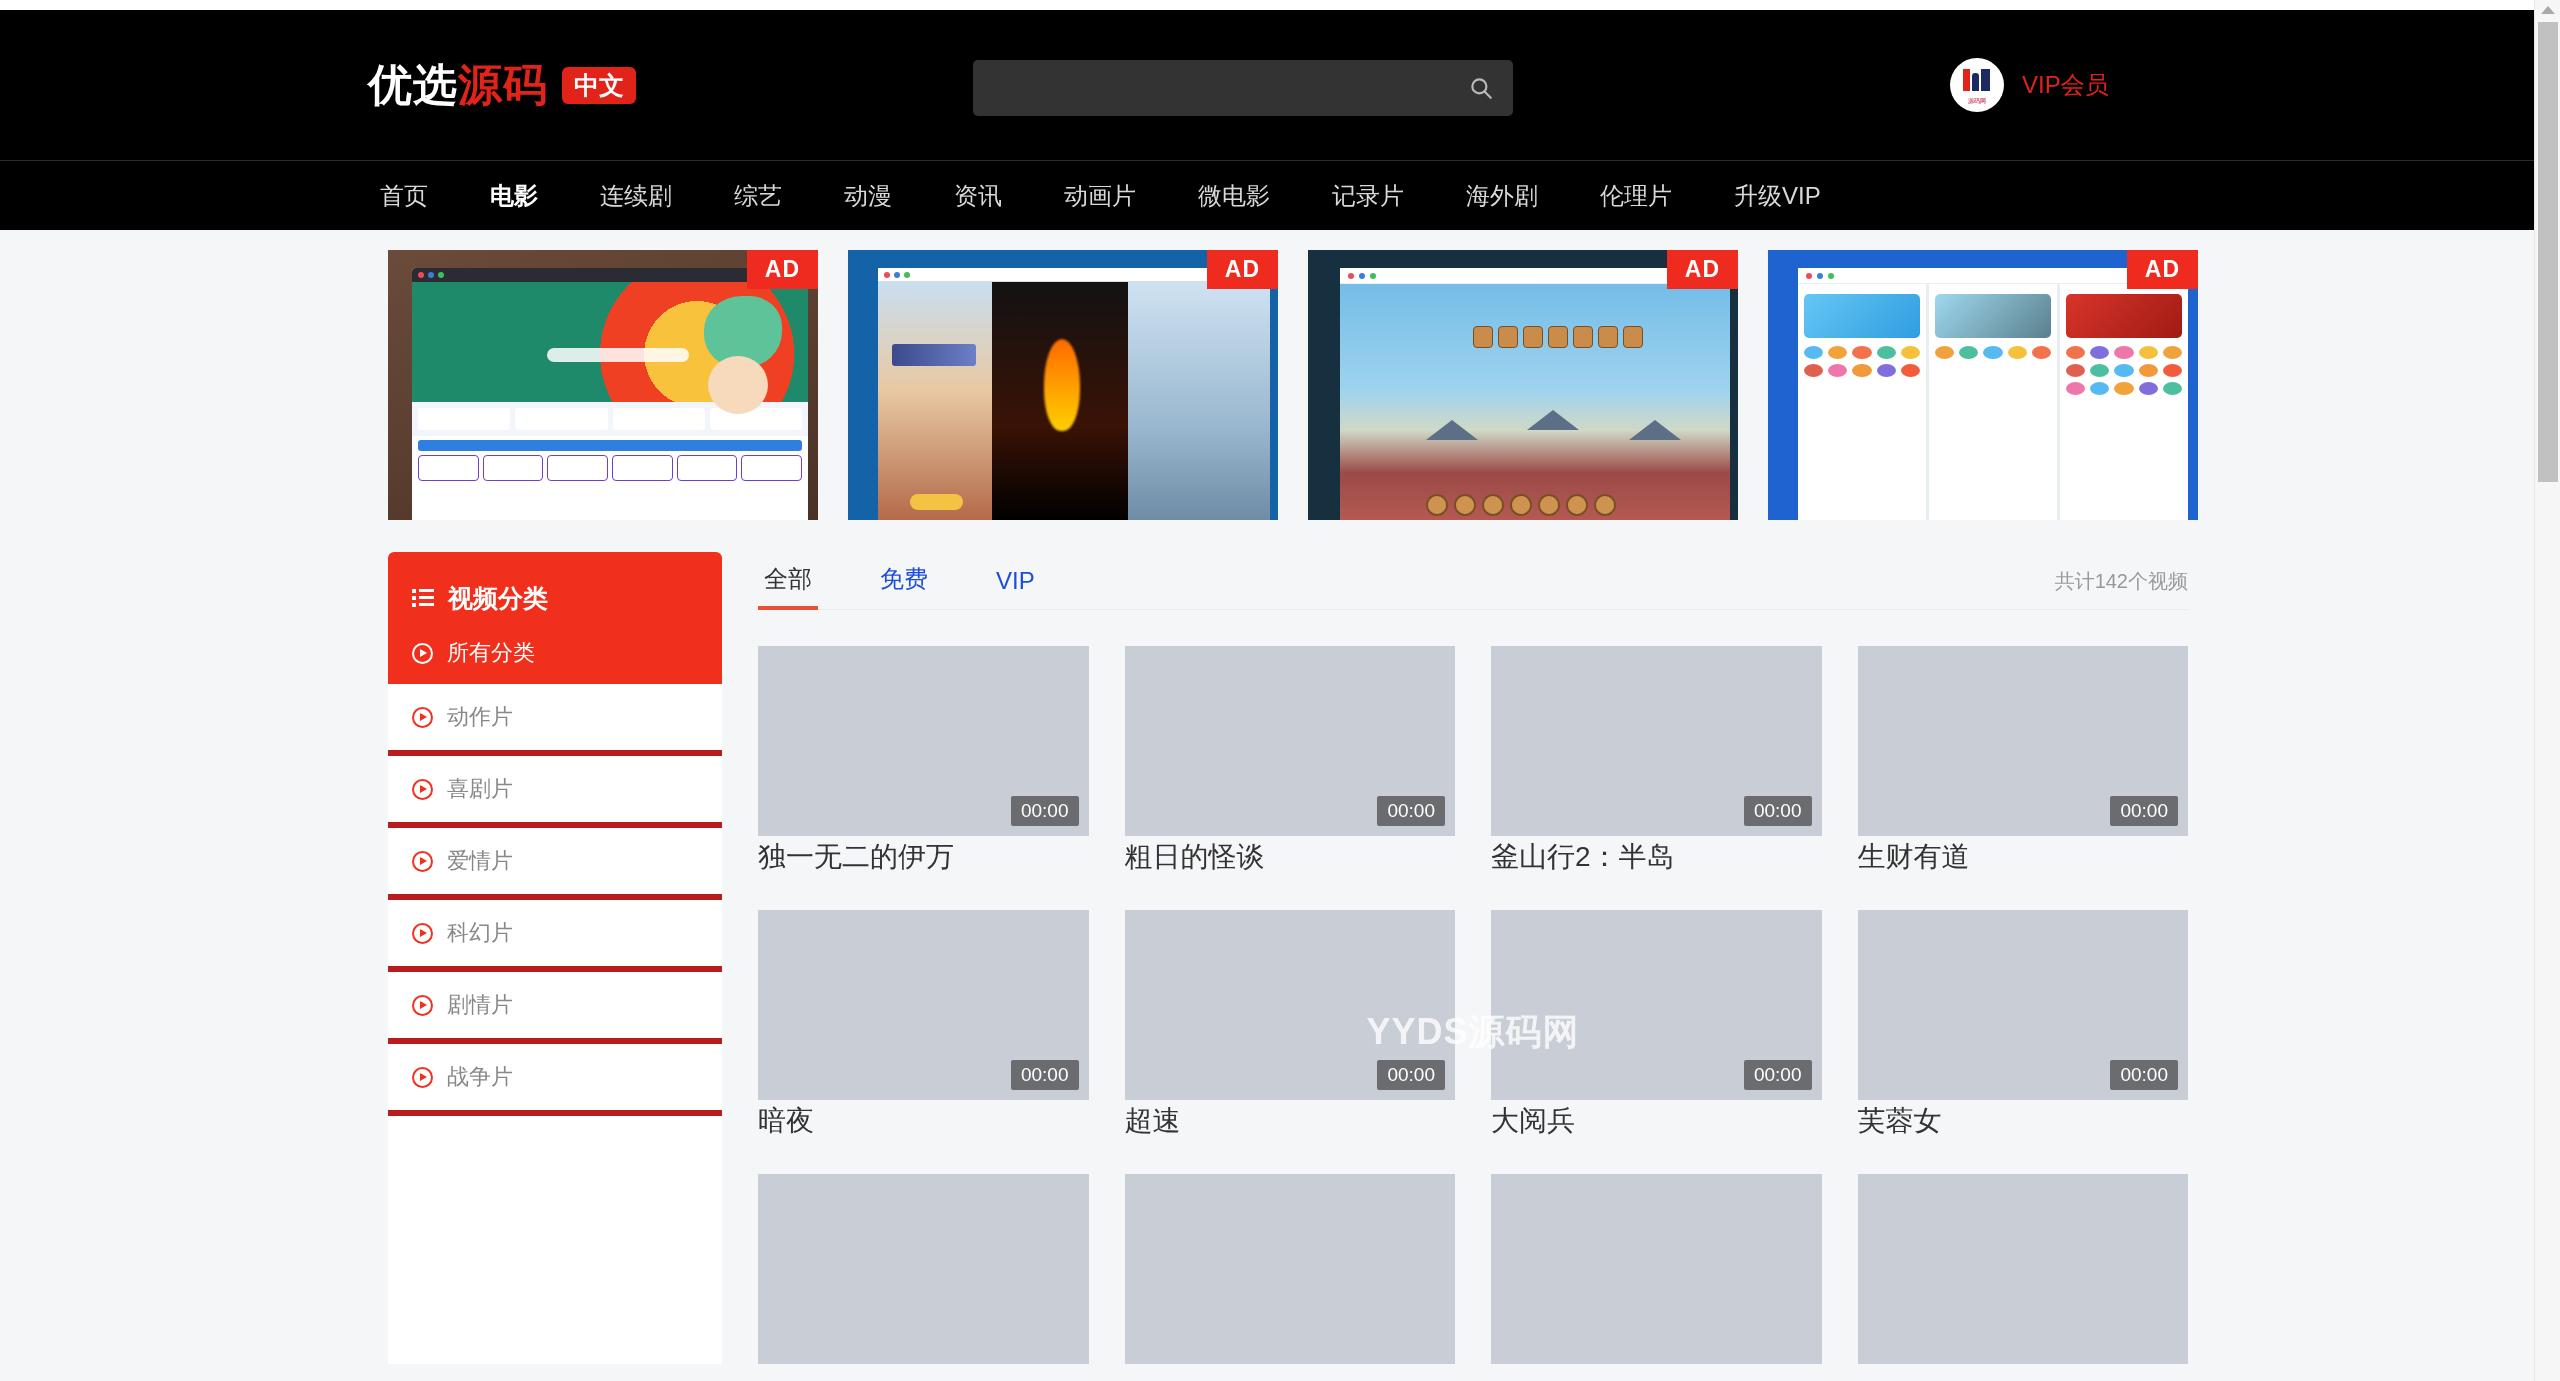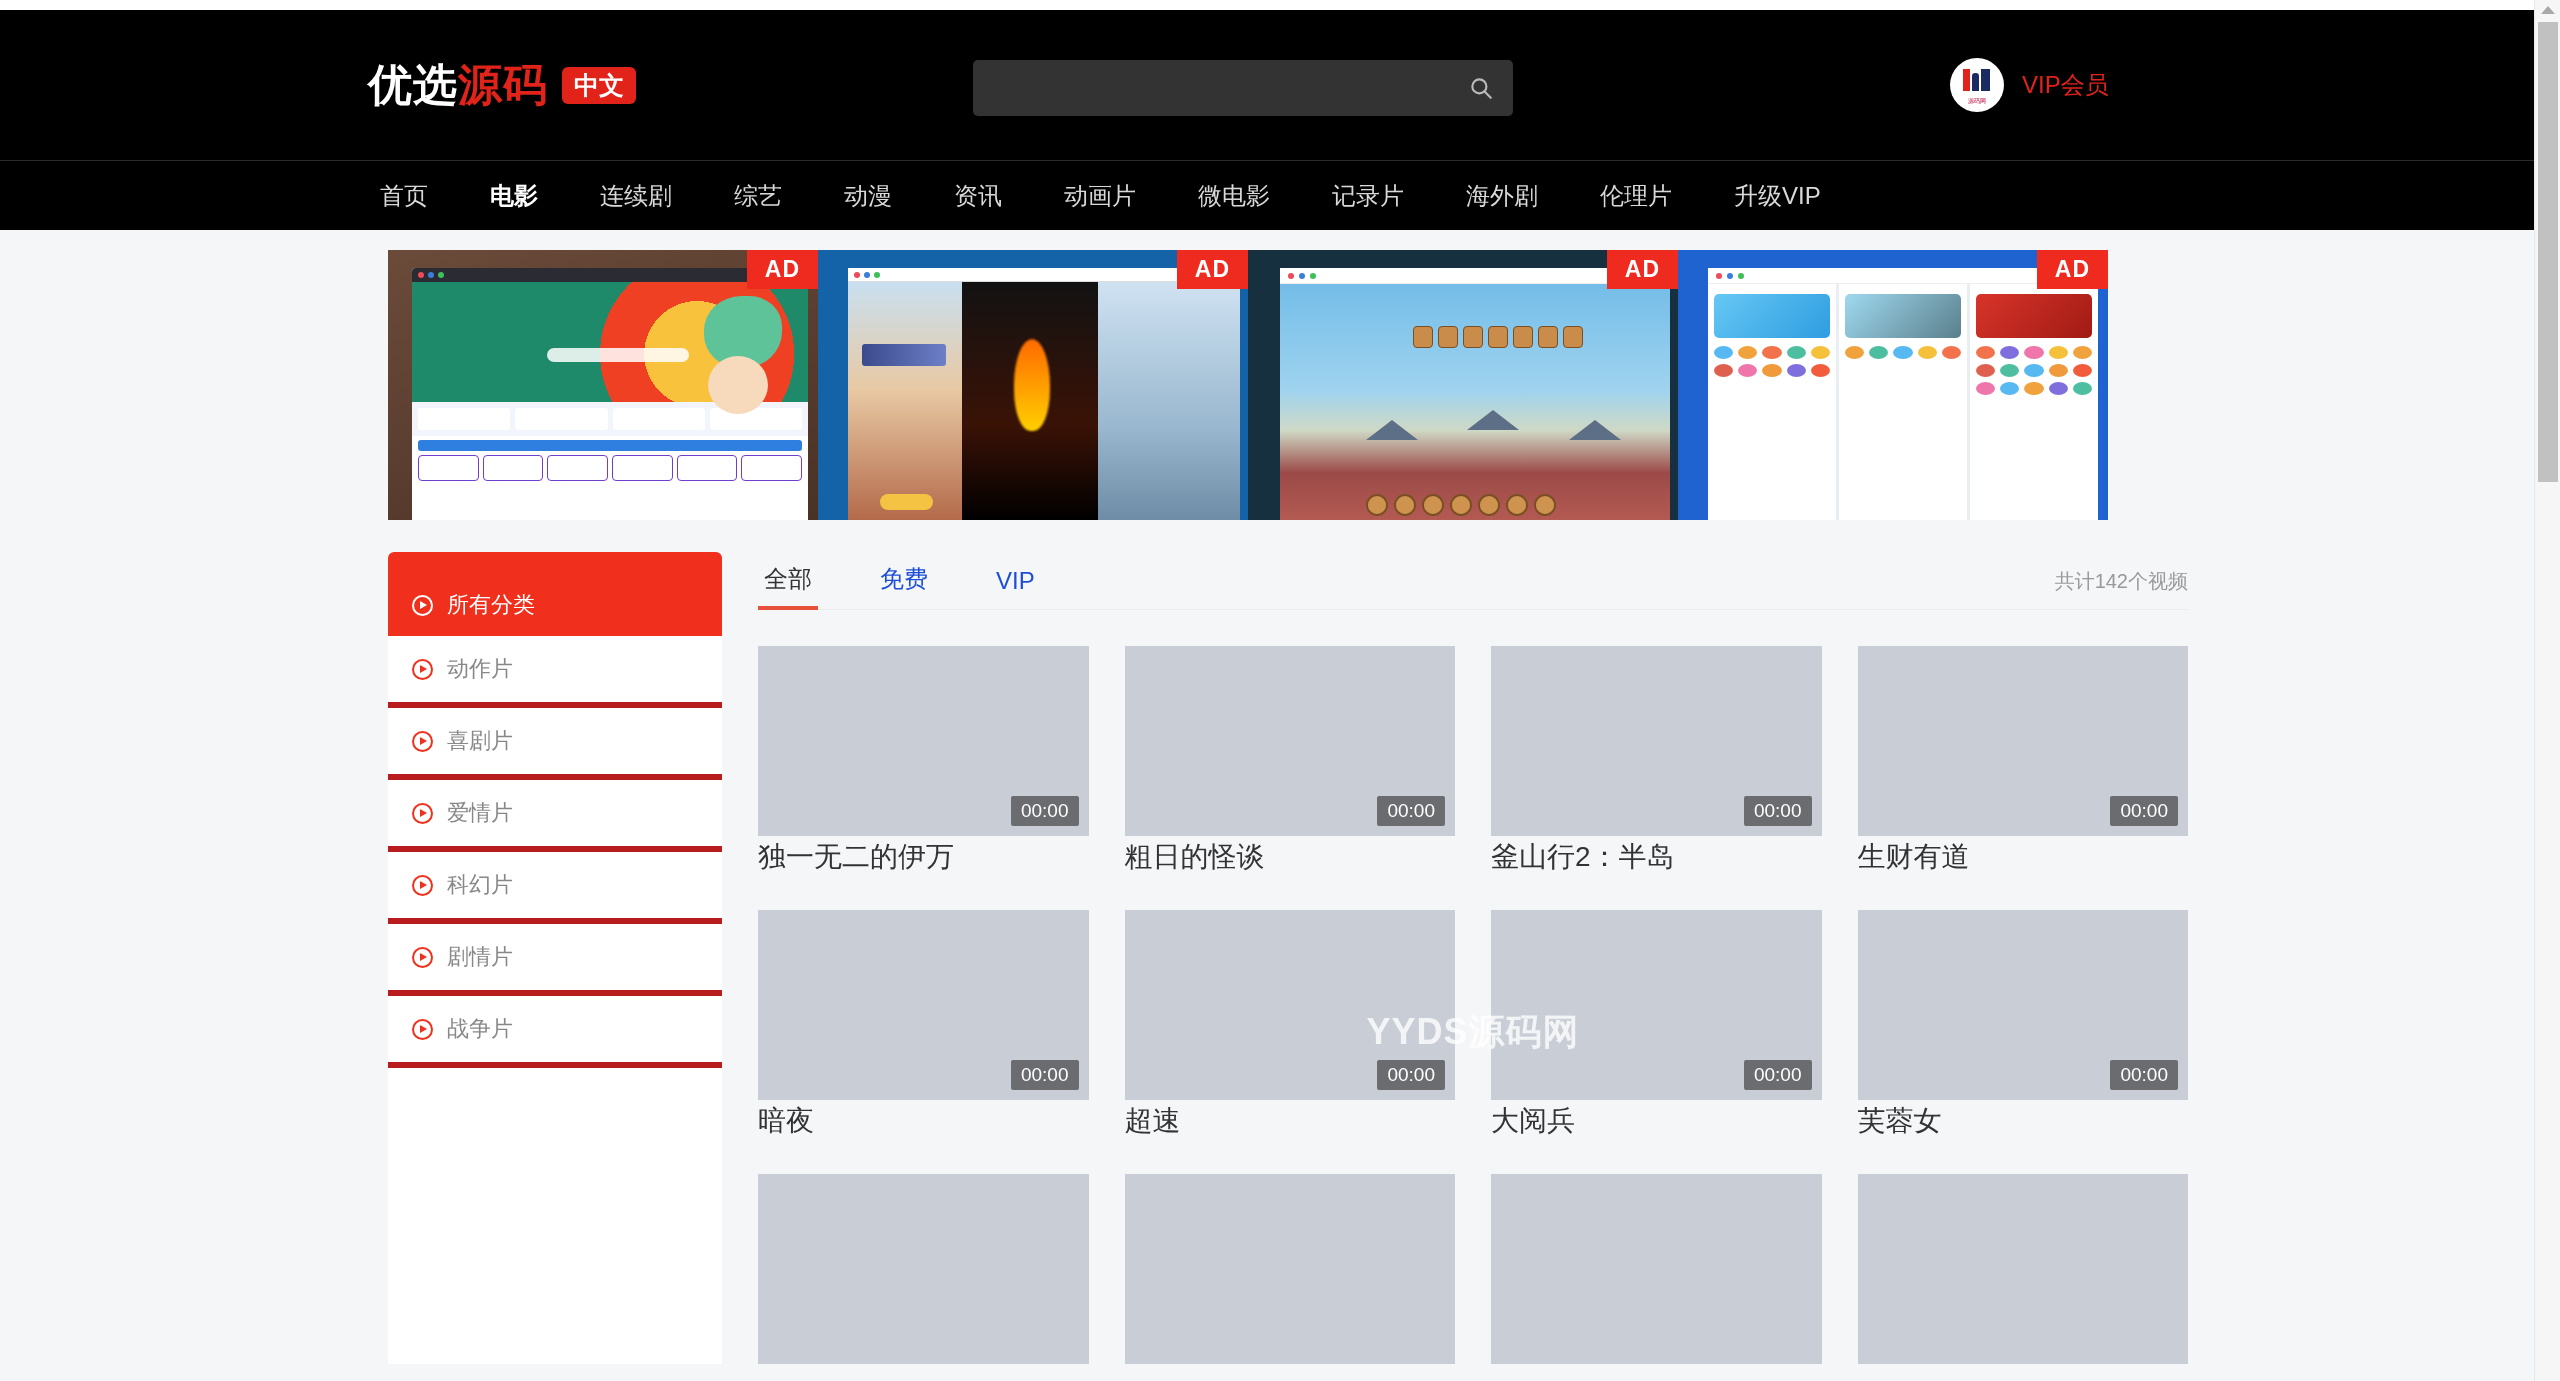--- a/index.html
+++ b/index.html
@@ -70,21 +70,21 @@
     display:flex; align-items:center; padding-left:380px;
   }
   .nav-item {
     color:#d9d9d9; font-size:24px; margin-right:62px; cursor:pointer;
     white-space:nowrap; text-decoration:none;
   }
   .nav-item.active { color:#fff; font-weight:700; }
 
   
   .ads {
-    position:absolute; top:250px; left:388px; display:flex; 
+    position:absolute; top:250px; left:388px; display:flex; gap:30px;
   }
   .ad {
     position:relative; width:430px; height:270px; overflow:hidden;
     background:#111; cursor:pointer;
   }
   .ad-badge {
     position:absolute; top:0; right:0; background:#ef2b20; color:#fff;
     font-size:23px; font-weight:700; padding:6px 18px; z-index:4; letter-spacing:1px;
   }
   .ad-inner { position:absolute; inset:0; }
@@ -457,20 +457,26 @@
         </div>
       </div>
       <span class="ad-badge">AD</span>
     </div>
   </div>
 
   <div class="content">
 
     <aside class="sidebar">
       <div class="cat-head">
+        <div class="cat-title">
+          <span class="ico-list">
+              <span></span>
+            </span>
+          <span>视频分类</span>
+        </div>
         <div class="cat-all">
           <span class="play-circle"></span>
           <span>所有分类</span>
         </div>
       </div>
       <div class="cat-list">
         <div class="cat-item">
           <span class="play-circle"></span>
           <span>动作片</span>
         </div>

